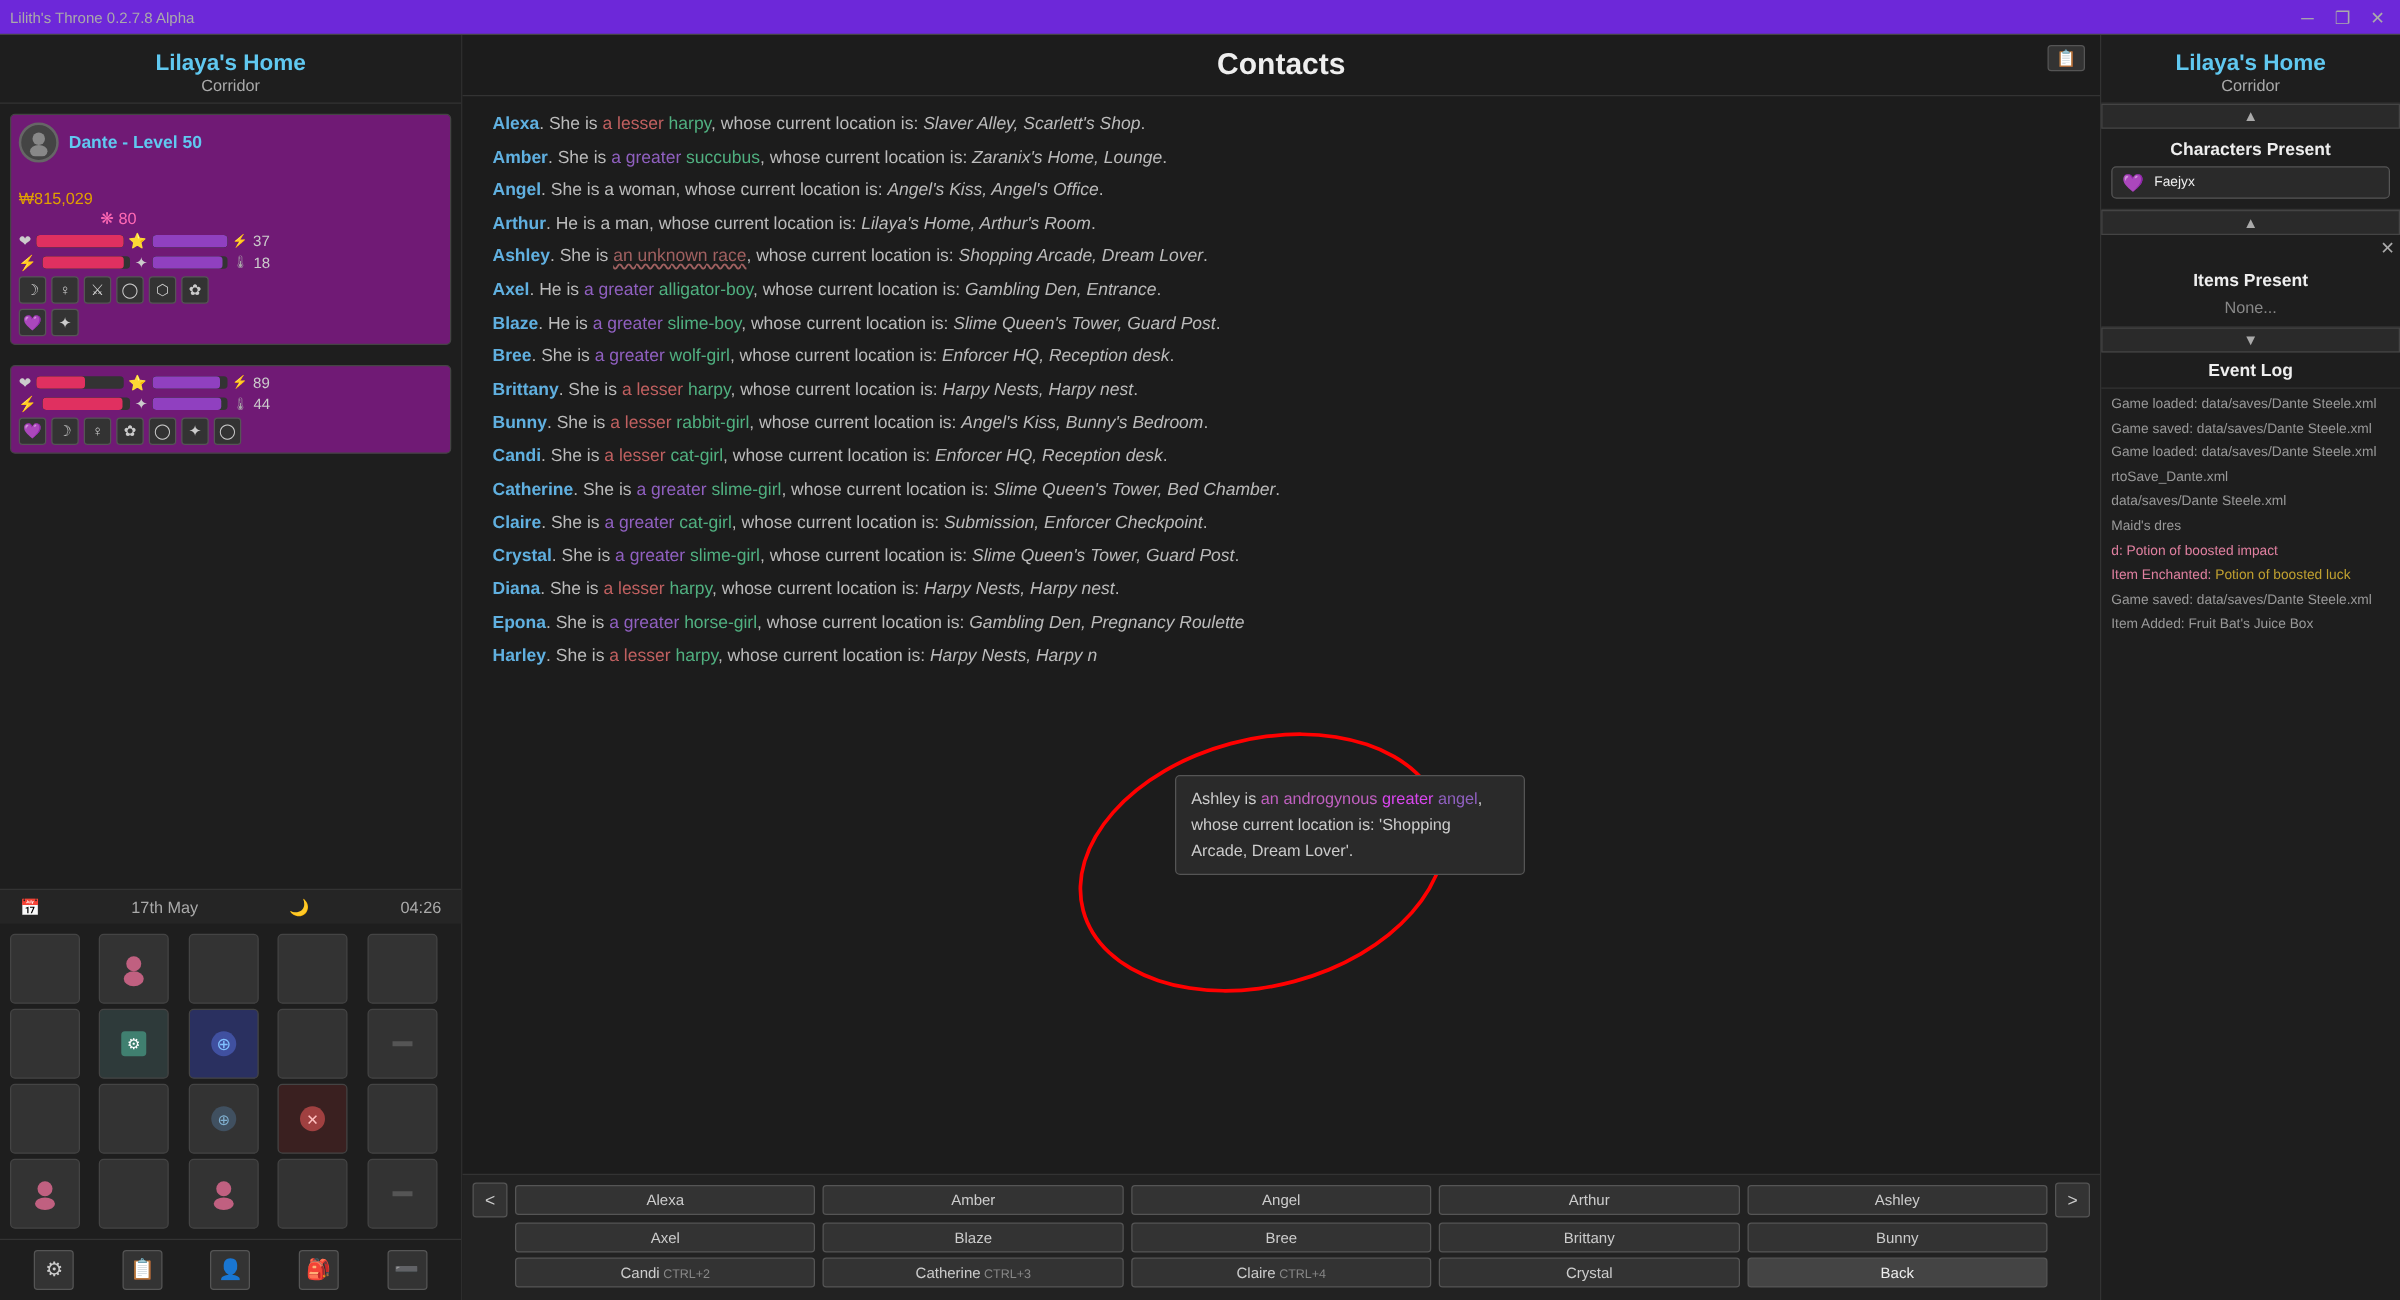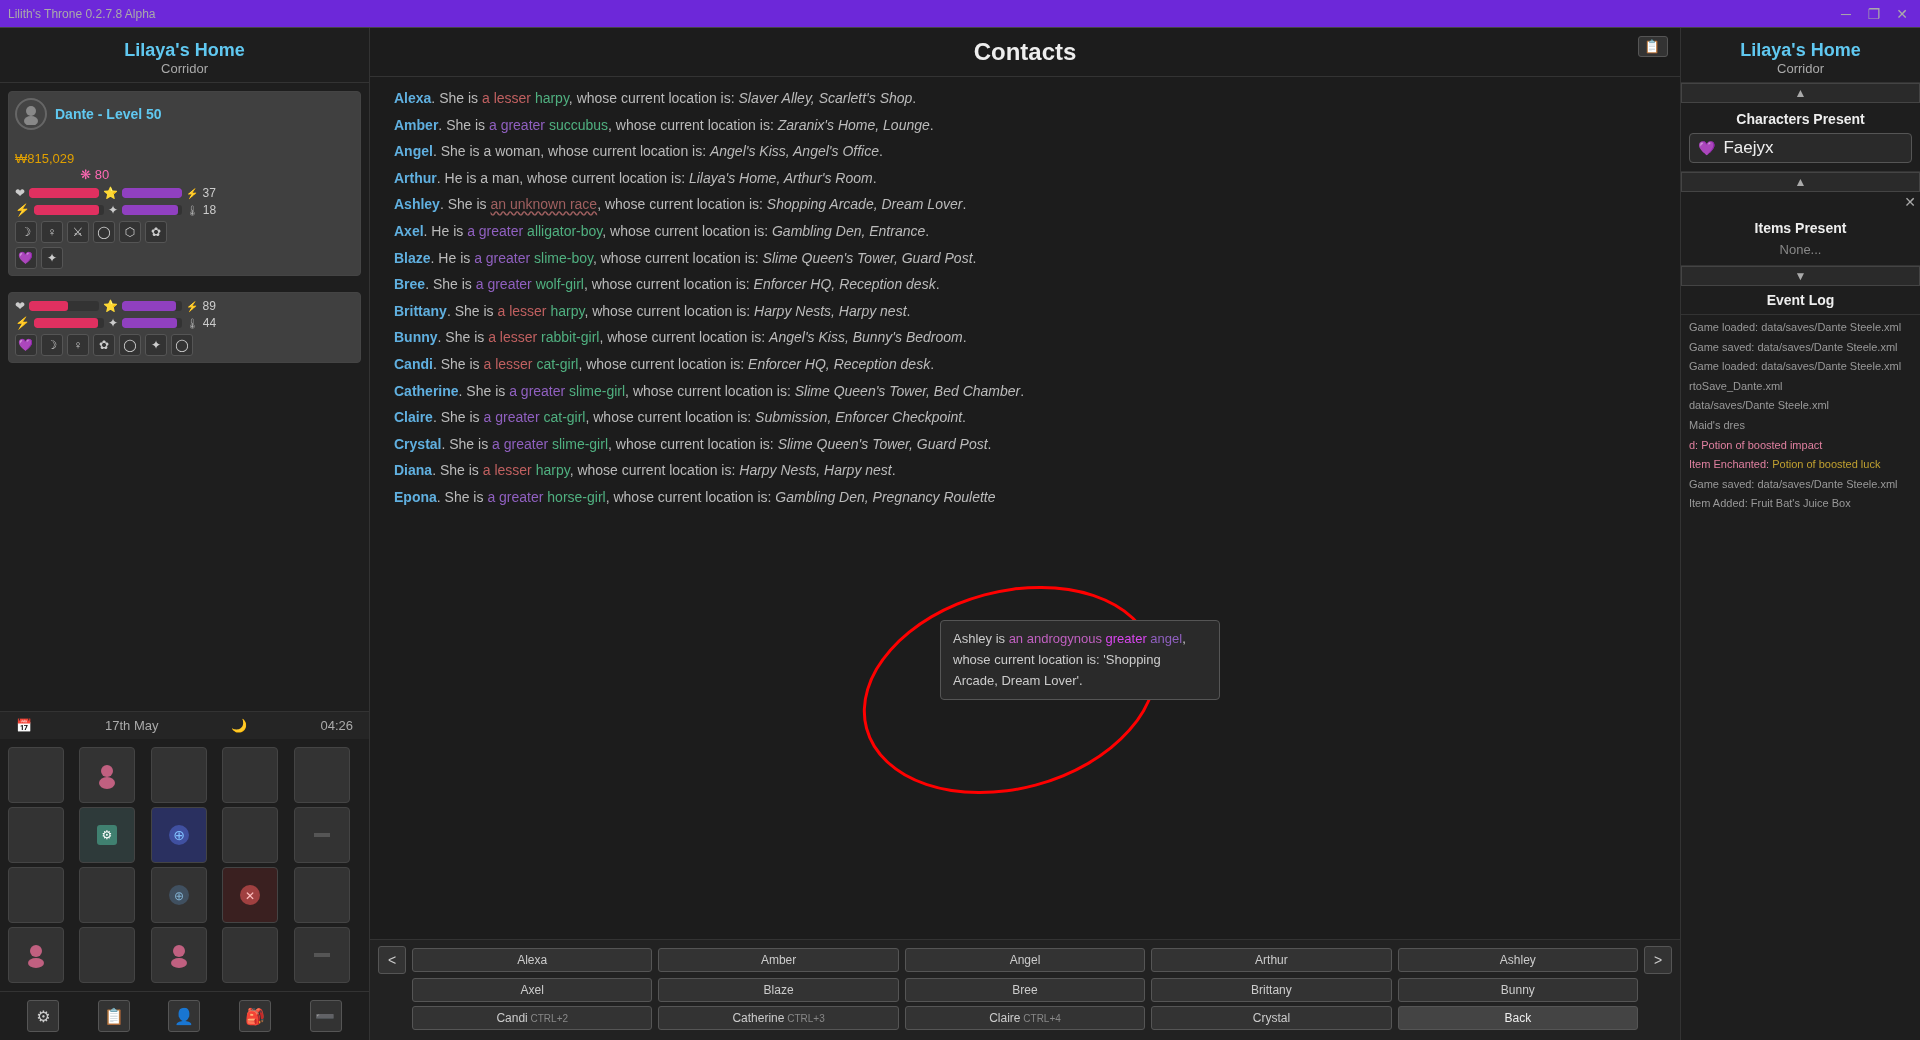--- a/index.html
+++ b/index.html
@@ -75,21 +75,21 @@
     #left-header-sub {
       color: #aaa;
       font-size: 13px;
     }
 
     
     .char-card {
       border: 1px solid #444;
       margin: 8px;
       border-radius: 4px;
-      background: #404040;
+      background: #701a75;
       padding: 6px;
     }
     .char-name-bar {
       display: flex;
       align-items: center;
       margin-bottom: 4px;
     }
     .char-avatar {
       width: 32px;
       height: 32px;
@@ -335,21 +335,21 @@
       border: 1px solid #555;
       border-radius: 4px;
       padding: 4px 8px;
     }
     .char-present-icon {
       font-size: 14px;
       color: #e060c0;
     }
     .char-present-name {
       color: #eee;
-      font-size: 17px;
+      font-size: 11px;
     }
 
     .items-none {
       color: #888;
       font-size: 13px;
       text-align: center;
     }
 
     
     .scroll-btn {
@@ -644,20 +644,21 @@
         <div class="contact-entry"><span class="contact-name">Blaze</span><span>. He is </span><span class="race-greater">a greater</span> <span class="race-type">slime-boy</span><span>, whose current location is: </span><em class="location-text">Slime Queen's Tower, Guard Post</em><span>.</span></div>
         <div class="contact-entry"><span class="contact-name">Bree</span><span>. She is </span><span class="race-greater">a greater</span> <span class="race-type">wolf-girl</span><span>, whose current location is: </span><em class="location-text">Enforcer HQ, Reception desk</em><span>.</span></div>
         <div class="contact-entry"><span class="contact-name">Brittany</span><span>. She is </span><span class="race-lesser">a lesser</span> <span class="race-type">harpy</span><span>, whose current location is: </span><em class="location-text">Harpy Nests, Harpy nest</em><span>.</span></div>
         <div class="contact-entry"><span class="contact-name">Bunny</span><span>. She is </span><span class="race-lesser">a lesser</span> <span class="race-type">rabbit-girl</span><span>, whose current location is: </span><em class="location-text">Angel's Kiss, Bunny's Bedroom</em><span>.</span></div>
         <div class="contact-entry"><span class="contact-name">Candi</span><span>. She is </span><span class="race-lesser">a lesser</span> <span class="race-type">cat-girl</span><span>, whose current location is: </span><em class="location-text">Enforcer HQ, Reception desk</em><span>.</span></div>
         <div class="contact-entry"><span class="contact-name">Catherine</span><span>. She is </span><span class="race-greater">a greater</span> <span class="race-type">slime-girl</span><span>, whose current location is: </span><em class="location-text">Slime Queen's Tower, Bed Chamber</em><span>.</span></div>
         <div class="contact-entry"><span class="contact-name">Claire</span><span>. She is </span><span class="race-greater">a greater</span> <span class="race-type">cat-girl</span><span>, whose current location is: </span><em class="location-text">Submission, Enforcer Checkpoint</em><span>.</span></div>
         <div class="contact-entry"><span class="contact-name">Crystal</span><span>. She is </span><span class="race-greater">a greater</span> <span class="race-type">slime-girl</span><span>, whose current location is: </span><em class="location-text">Slime Queen's Tower, Guard Post</em><span>.</span></div>
         <div class="contact-entry"><span class="contact-name">Diana</span><span>. She is </span><span class="race-lesser">a lesser</span> <span class="race-type">harpy</span><span>, whose current location is: </span><em class="location-text">Harpy Nests, Harpy nest</em><span>.</span></div>
         <div class="contact-entry"><span class="contact-name">Epona</span><span>. She is </span><span class="race-greater">a greater</span> <span class="race-type">horse-girl</span><span>, whose current location is: </span><em class="location-text">Gambling Den, Pregnancy Roulette</em><span></span></div>
+        <div class="contact-entry"><span class="contact-name">Harley</span><span>. She is </span><span class="race-lesser">a lesser</span> <span class="race-type">harpy</span><span>, whose current location is: </span><em class="location-text">Harpy Nests, Harpy n</em><span></span></div>
       </div>
 
     <div id="contacts-nav">
       <div class="nav-btn-row">
         <div class="nav-arrow">&lt;</div>
         <button class="nav-btn">Alexa</button>
         <button class="nav-btn">Amber</button>
         <button class="nav-btn">Angel</button>
         <button class="nav-btn">Arthur</button>
         <button class="nav-btn">Ashley</button>

